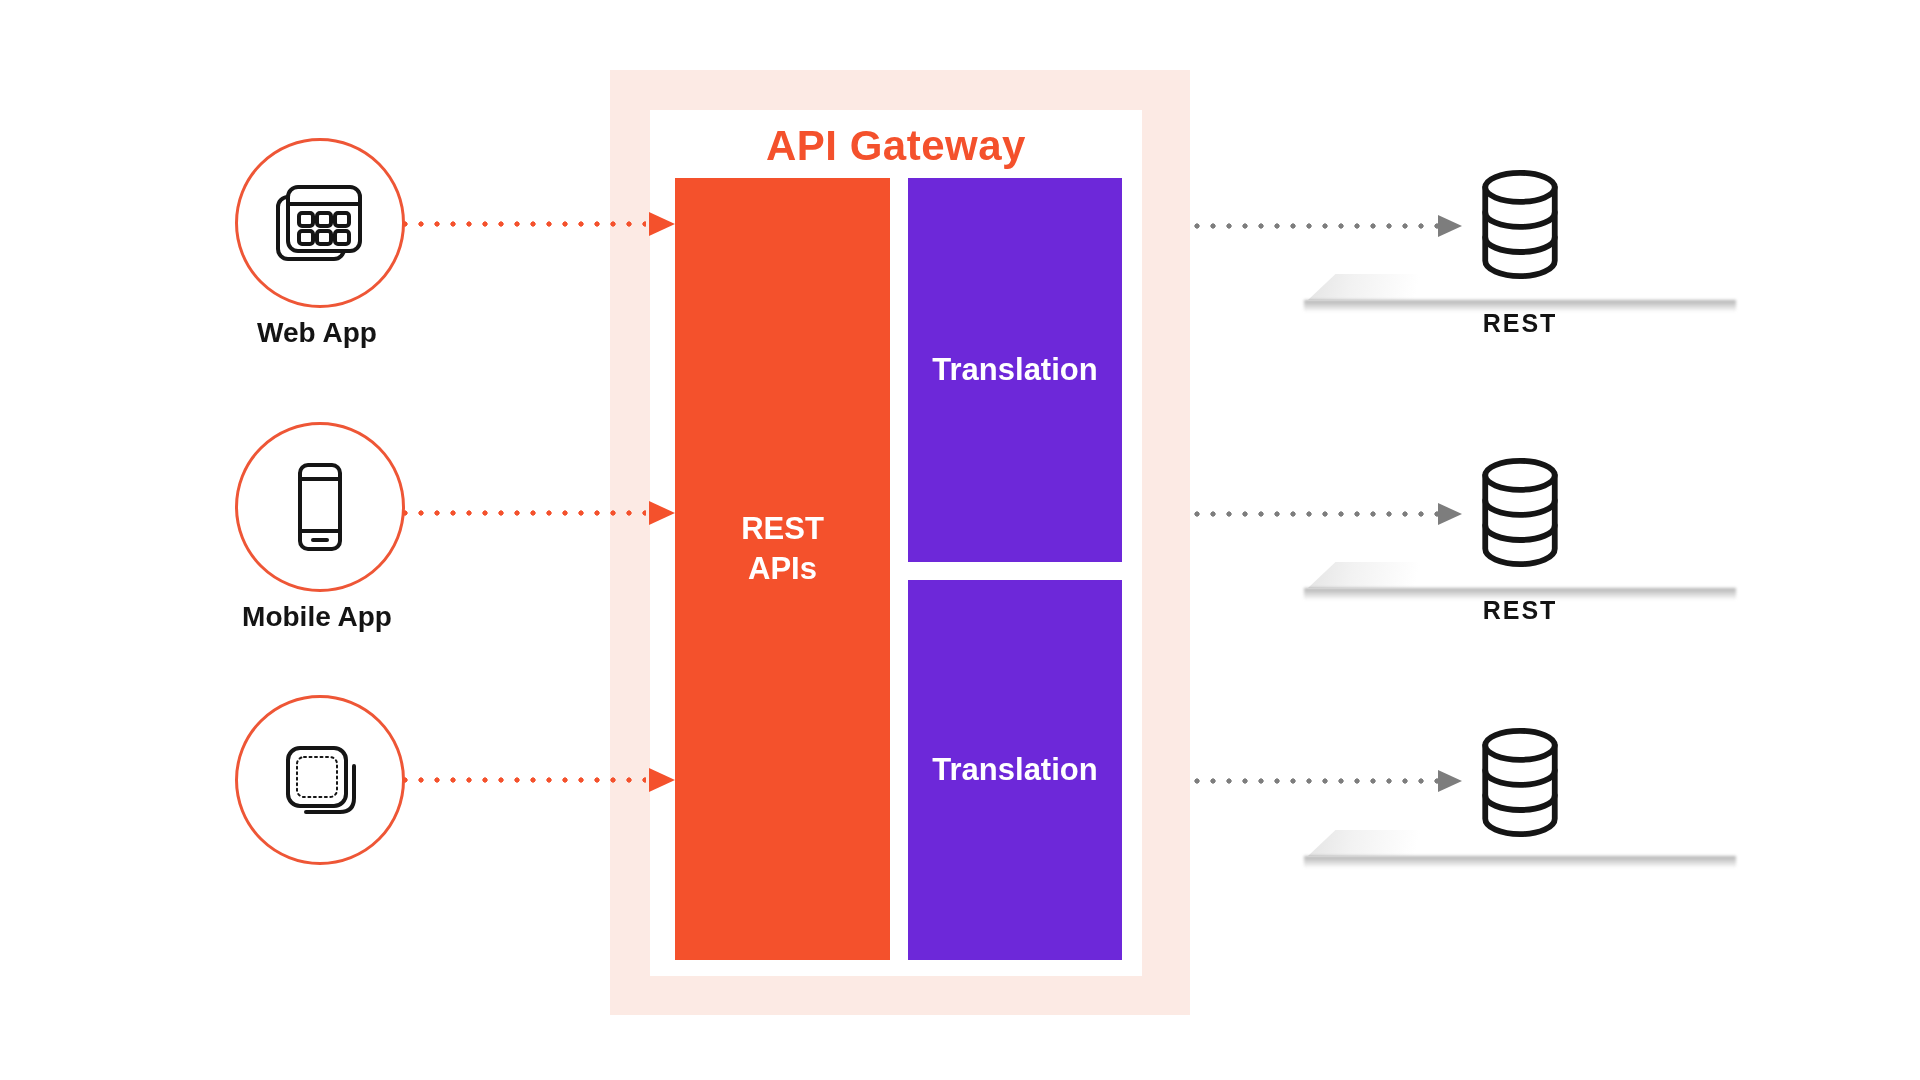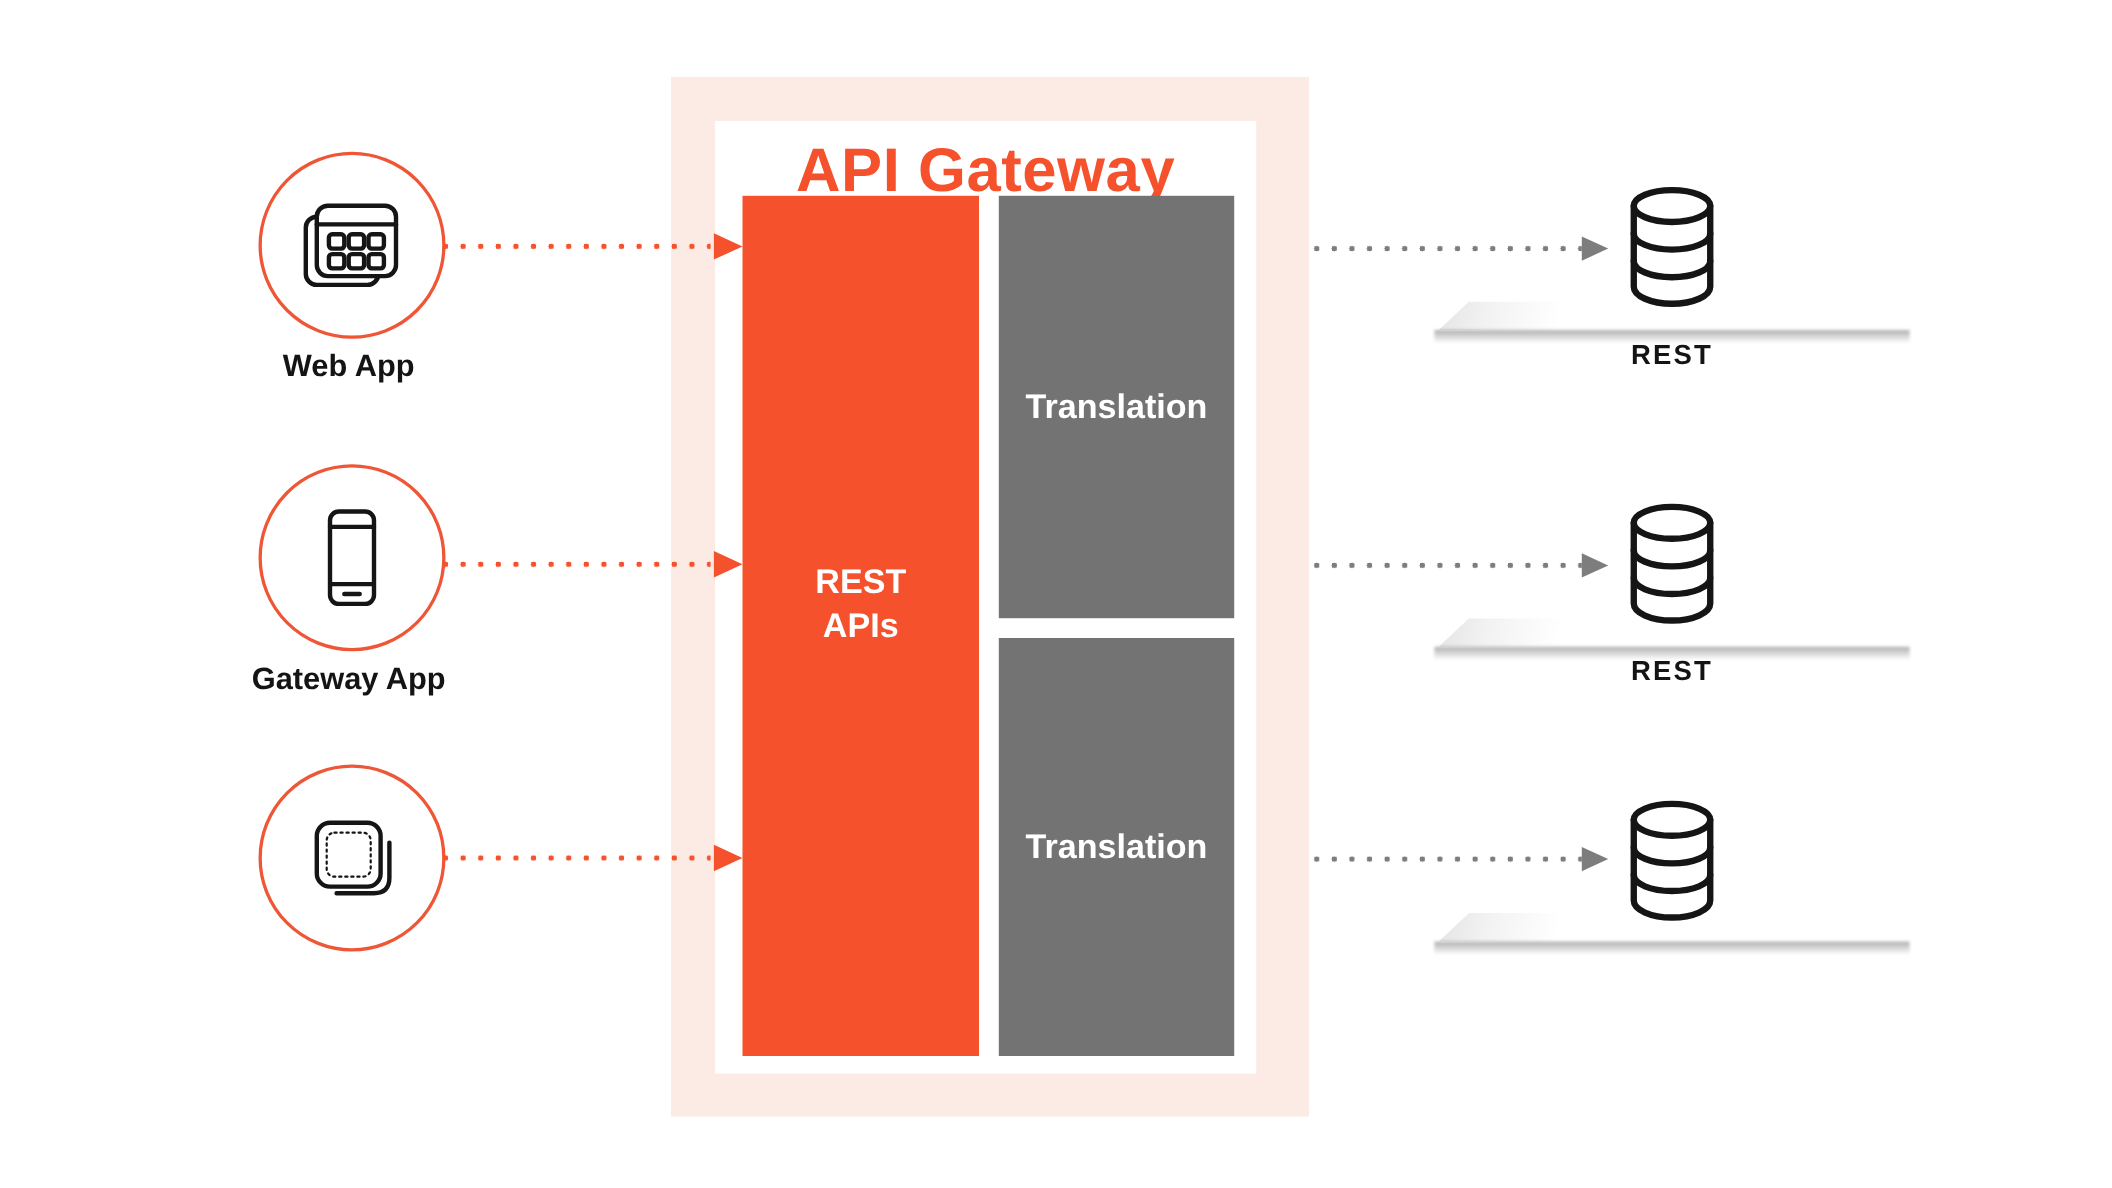--- a/index.html
+++ b/index.html
@@ -7,32 +7,32 @@
     position:relative;width:1920px;height:1080px;background:#ffffff;
     font-family:"Liberation Sans","DejaVu Sans",sans-serif;overflow:hidden;
   }
   .abs{position:absolute;}
 
   
   .pink-panel{left:610px;top:70px;width:580px;height:945px;background:#FCEAE4;}
   .white-panel{left:650px;top:110px;width:492px;height:866px;background:#ffffff;}
   .gw-title{
     left:650px;top:122px;width:492px;text-align:center;
-    font-size:56px;font-weight:bold;color:#F4512C;letter-spacing:.5px;
+    font-size:42px;font-weight:bold;color:#F4512C;letter-spacing:.5px;
   }
   .core-block{
     left:675px;top:178px;width:215px;height:782px;background:#F4512C;
     display:flex;align-items:center;justify-content:center;padding-bottom:0;
   }
   .core-block span{
     color:#fff;font-size:31px;font-weight:bold;white-space:pre-line;
     text-align:center;line-height:1.3;position:relative;top:-20px;
   }
   .tblock{
-    width:214px;left:908px;background:#737373;
+    width:214px;left:908px;background:#6d28d9;
     display:flex;align-items:center;justify-content:center;
   }
   .tblock span{color:#fff;font-size:31px;font-weight:bold;}
   .tblock.t1{top:178px;height:384px;}
   .tblock.t2{top:580px;height:380px;}
 
   
   .node-circle{
     width:164px;height:164px;left:235px;border-radius:50%;
     border:3px solid #EE5636;background:#ffffff;
@@ -127,21 +127,21 @@
   <div class="abs node-circle c2">
     <span>
       <svg width="88" height="96" viewBox="0 0 88 96" fill="none" stroke="#151515" stroke-width="4" stroke-linejoin="round" stroke-linecap="round">
         <rect x="24" y="6" width="40" height="84" rx="8" fill="#ffffff"></rect>
         <line x1="24" y1="20" x2="64" y2="20"></line>
         <line x1="24" y1="72" x2="64" y2="72"></line>
         <line x1="37" y1="81" x2="51" y2="81"></line>
       </svg>
     </span>
   </div>
-  <div class="abs side-label l2">Gateway App</div>
+  <div class="abs side-label l2">Mobile App</div>
 
   <div class="abs node-circle c3">
     <span>
       <svg width="92" height="92" viewBox="0 0 92 92" fill="none" stroke="#151515" stroke-width="4" stroke-linejoin="round" stroke-linecap="round">
         <path d="M 80 32 L 80 64 Q 80 78 66 78 L 32 78"></path>
         <rect x="14" y="14" width="58" height="58" rx="12" fill="#ffffff"></rect>
         <rect x="23" y="23" width="40" height="40" rx="7" stroke-width="2" stroke-dasharray="2 3.5"></rect>
       </svg>
     </span>
   </div>

